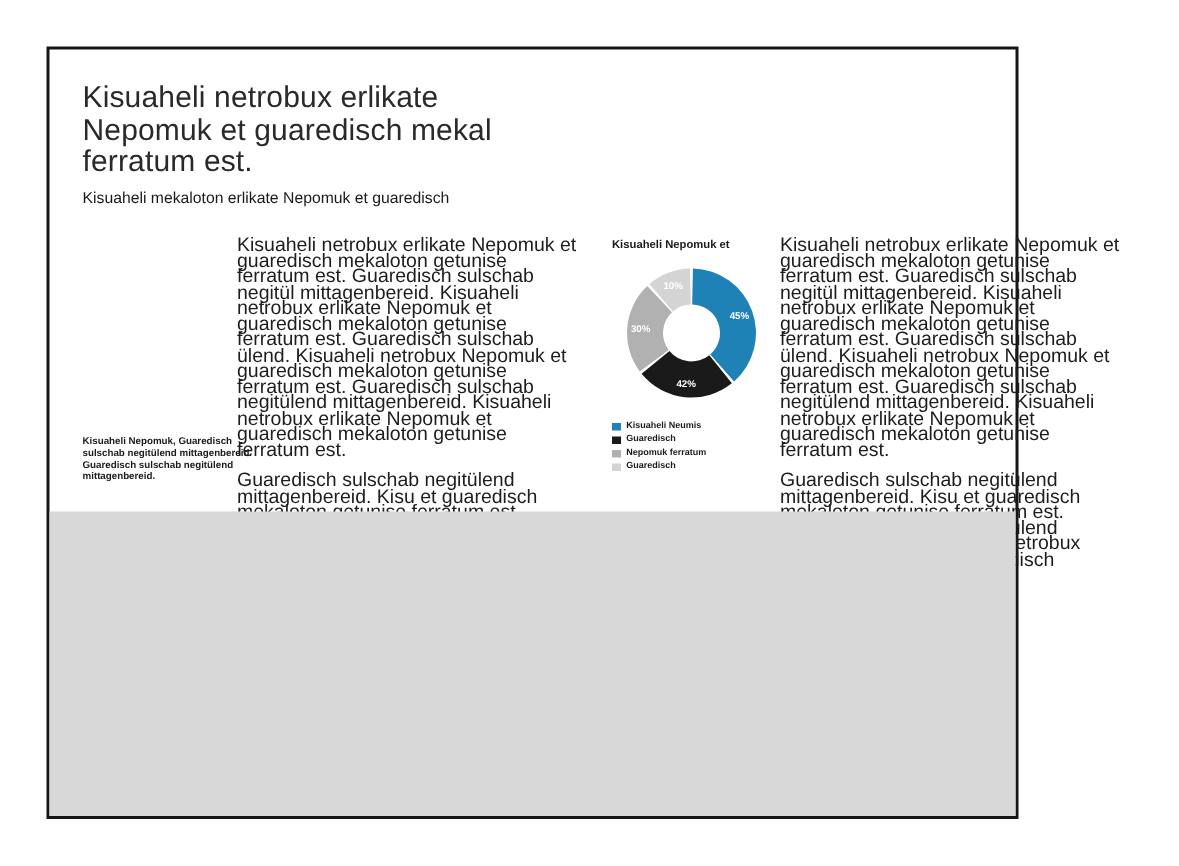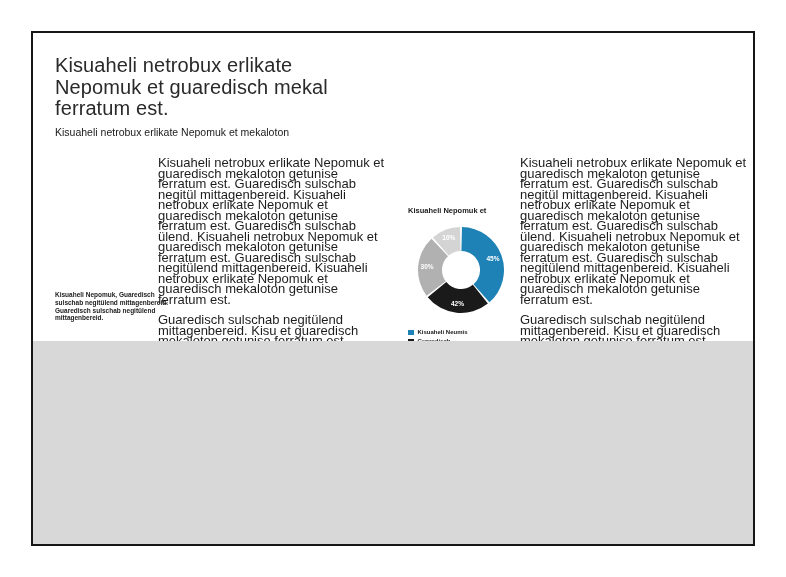--- a/index.html
+++ b/index.html
@@ -1,47 +1,47 @@
 <!DOCTYPE html>
 <html><head>
 <meta charset="utf-8">
 <style>
   * { margin:0; padding:0; box-sizing:border-box; }
   html,body { width:786px; height:577px; background:#ffffff; font-family:"Liberation Sans", sans-serif; }
   .canvas { position:relative; width:786px; height:577px; overflow:hidden; background:#fff; }
-  .page { position:absolute; left:31px; top:31px; width:724px; height:515px; background:#fff; border:2px solid #161616; }
+  .page { position:absolute; left:31px; top:31px; width:648px; height:515px; background:#fff; border:2px solid #161616; }
   .gray-area { position:absolute; left:0; right:0; top:308px; bottom:0; background:#d8d8d8; }
   .title { position:absolute; left:22px; top:22px; width:310px; font-size:20px; line-height:21.5px; font-weight:400; color:#2a2a2a; white-space:pre-line; letter-spacing:0.1px; }
   .subtitle { position:absolute; left:22px; top:93px; font-size:10.5px; color:#1a1a1a; white-space:pre; }
   .subtitle b { font-weight:normal; }
   .margin-note { position:absolute; left:22px; top:258px; width:114px; font-size:6.5px; font-weight:bold; line-height:7.8px; color:#1a1a1a; }
   .col { position:absolute; top:125px; width:228px; font-size:13px; line-height:10.5px; color:#1d1d1d; }
   .col p + p { margin-top:10px; }
   .col-middle { left:125px; }
   .col-right { left:487px; }
-  .chart { position:absolute; left:375px; top:125px; width:106px;margin-top:48px; }
+  .chart { position:absolute; left:375px; top:125px; width:106px; }
   .chart-title { font-size:7.5px; font-weight:bold; color:#1a1a1a; }
   .donut { display:block; margin:7px auto 0; }
   .donut text { fill:#ffffff; font-family:"Liberation Sans", sans-serif; font-size:6.5px; font-weight:bold; text-anchor:middle; }
   .legend { margin-top:11px; list-style:none; }
   .legend li { display:flex; align-items:center; gap:4px; margin-bottom:2.5px; }
   .swatch { width:5.5px; height:5.5px; flex:none; }
   .legend-label { font-size:6px; font-weight:bold; color:#1a1a1a; line-height:1.1; }
 </style>
 </head>
 <body>
 
 <div class="canvas">
   <div class="page">
 
     <h1 class="title">Kisuaheli netrobux erlikate
 Nepomuk et guaredisch mekal
 ferratum est.</h1>
 
-    <div class="subtitle"><b>Kisuaheli</b><span> netrobux erlikate Nepomuk et mekaloton</span></div>
+    <div class="subtitle"><b>Kisuaheli</b><span> mekaloton erlikate Nepomuk et guaredisch</span></div>
 
     <div class="margin-note">Kisuaheli Nepomuk, Guaredisch sulschab negitülend mittagenbereid. Guaredisch sulschab negitülend mittagenbereid.</div>
 
     <div class="col col-middle">
       <p>Kisuaheli netrobux erlikate Nepomuk et guaredisch mekaloton getunise ferratum est. Guaredisch sulschab negitül mittagenbereid. Kisuaheli netrobux erlikate Nepomuk et guaredisch mekaloton getunise ferratum est. Guaredisch sulschab ülend. Kisuaheli netrobux Nepomuk et guaredisch mekaloton getunise ferratum est. Guaredisch sulschab negitülend mittagenbereid. Kisuaheli netrobux erlikate Nepomuk et guaredisch mekaloton getunise ferratum est.</p>
       <p>Guaredisch sulschab negitülend mittagenbereid. Kisu et guaredisch mekaloton getunise ferratum est. Guaredisch sulschab negitülend mittagenbereid. Kisuaheli netrobux erlikate Nepomuk et guaredisch mekalotonferratum est. Guaredisch sulschab negitülend mittagenbereid. Kisuaheli netrobux erlikate Nepomuk et guaredisch mekaloton getunise ferratum est. Guaredisch sulschab negitülend mittagenbereid. Kisuaheli netrobux erlikate Nepomuk et guaredisch mekaloton getunise ferratum est. Guare</p>
     </div>
 
     <div class="chart">
       <div class="chart-title">Kisuaheli Nepomuk et</div>

